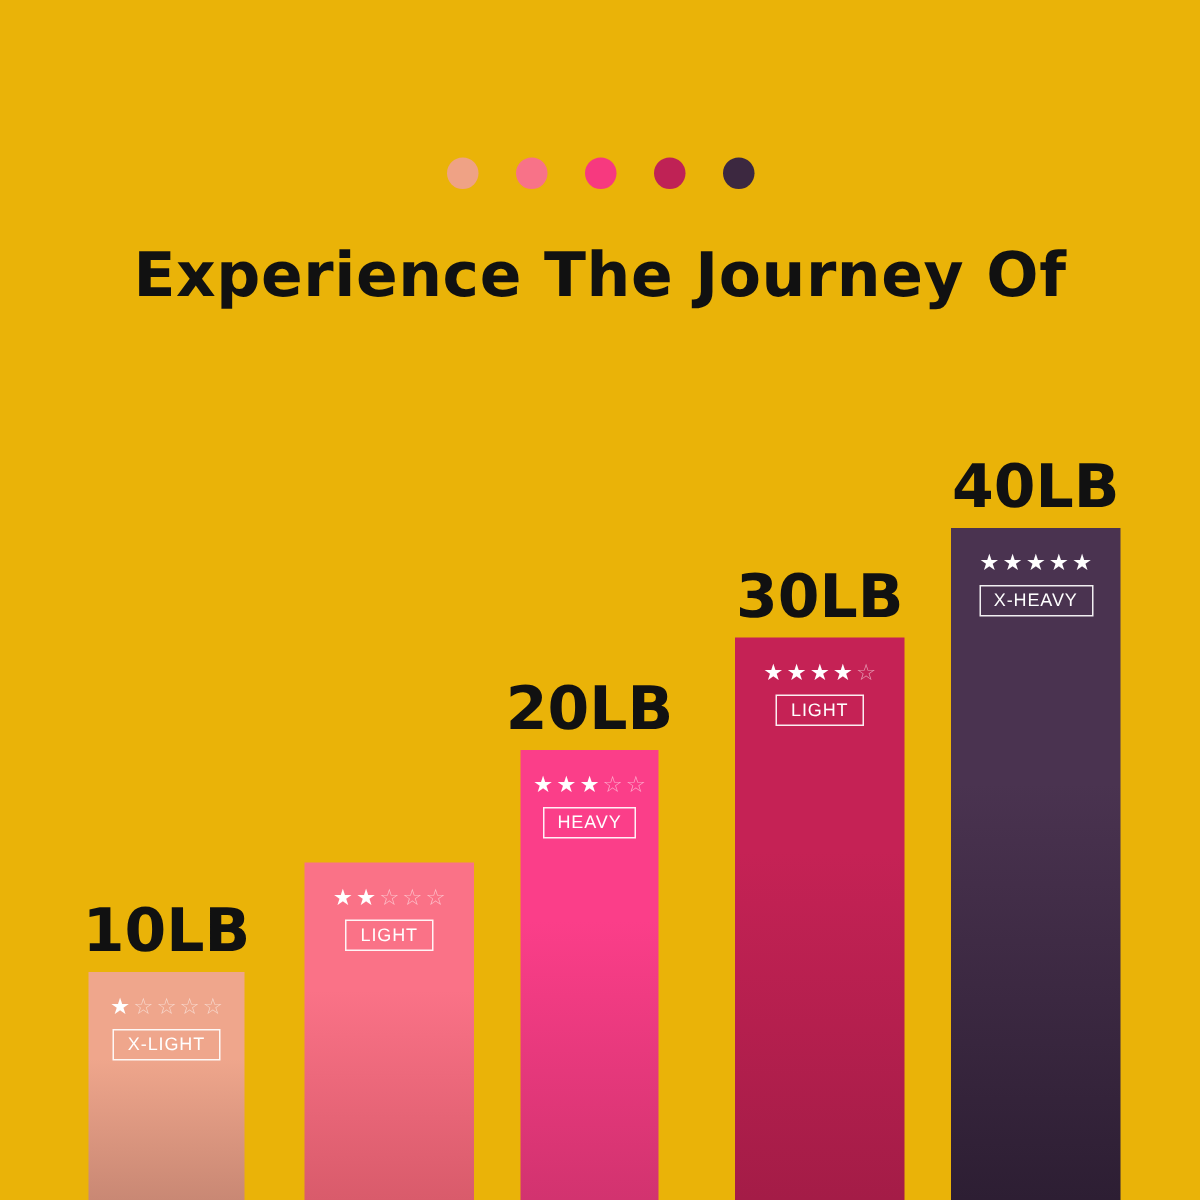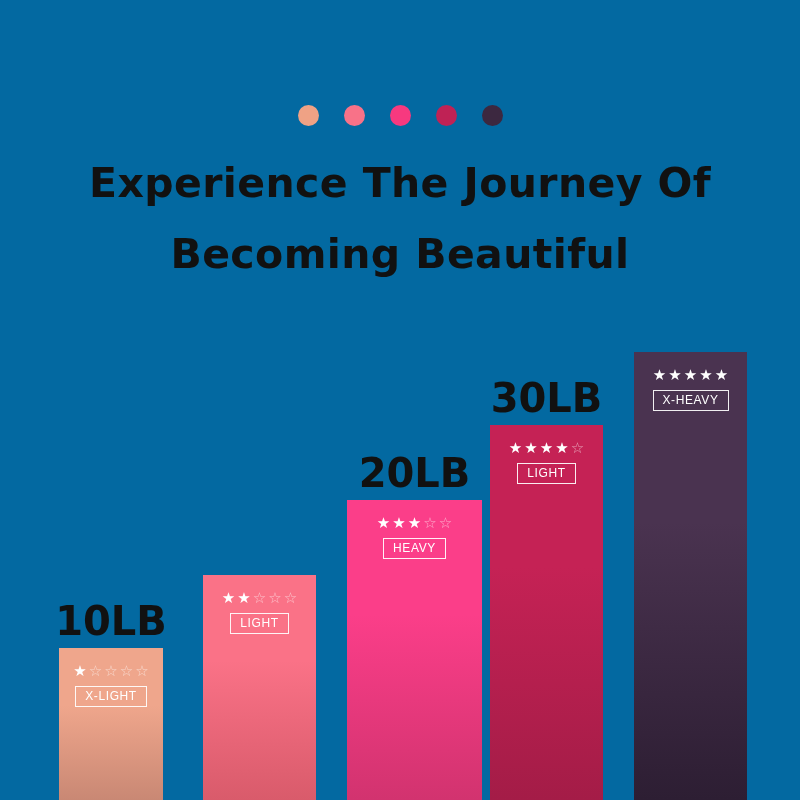--- a/index.html
+++ b/index.html
@@ -8,21 +8,21 @@
   html, body {
     width:800px; height:800px;
     background:#ffffff;
     font-family:"Liberation Sans", sans-serif;
     overflow:hidden;
   }
 
   #stage {
     position:relative;
     width:800px; height:800px;
-    background:#0369a1;
+    background:#eab308;
   }
 
   
   .dot-row {
     position:absolute;
     top:105px; left:0; right:0;
     display:flex;
     justify-content:center;
     align-items:center;
     gap:25px;
@@ -124,21 +124,20 @@
   <div class="dot-row">
       <span class="dot" style="background: rgb(239, 162, 133);"></span>
       <span class="dot" style="background: rgb(248, 114, 136);"></span>
       <span class="dot" style="background: rgb(247, 57, 127);"></span>
       <span class="dot" style="background: rgb(191, 34, 85);"></span>
       <span class="dot" style="background: rgb(60, 40, 64);"></span>
     </div>
 
   <div class="heading">
     <span class="line">Experience The Journey Of</span>
-    <span class="line">Becoming Beautiful</span>
   </div>
 
   <div class="chart">
       <div class="bar-group" style="left: 59px; width: 104px; height: 152px; padding-left: 27px;">
         <div class="weight">10LB</div>
         <div class="bar" style="height: 152px; background: linear-gradient(rgb(239, 166, 140) 0%, rgb(239, 166, 140) 38%, rgb(201, 136, 116) 100%);">
           <div class="badge">
             <div class="stars">
               <span class="star">★</span>
               <span class="star dim">☆</span>
@@ -157,21 +156,21 @@
               <span class="star">★</span>
               <span class="star">★</span>
               <span class="star dim">☆</span>
               <span class="star dim">☆</span>
               <span class="star dim">☆</span>
             </div>
             <div class="level-box">LIGHT</div>
           </div>
         </div>
       </div>
-      <div class="bar-group" style="left: 347px; width: 135px; height: 300px;">
+      <div class="bar-group" style="left: 347px; width: 92px; height: 300px;">
         <div class="weight">20LB</div>
         <div class="bar" style="height: 300px; background: linear-gradient(rgb(251, 62, 137) 0%, rgb(251, 62, 137) 38%, rgb(210, 51, 111) 100%);">
           <div class="badge">
             <div class="stars">
               <span class="star">★</span>
               <span class="star">★</span>
               <span class="star">★</span>
               <span class="star dim">☆</span>
               <span class="star dim">☆</span>
             </div>
@@ -188,20 +187,21 @@
               <span class="star">★</span>
               <span class="star">★</span>
               <span class="star">★</span>
               <span class="star dim">☆</span>
             </div>
             <div class="level-box">LIGHT</div>
           </div>
         </div>
       </div>
       <div class="bar-group" style="left: 634px; width: 113px; height: 448px;">
+        <div class="weight">40LB</div>
         <div class="bar" style="height: 448px; background: linear-gradient(rgb(74, 51, 80) 0%, rgb(74, 51, 80) 38%, rgb(45, 30, 51) 100%);">
           <div class="badge">
             <div class="stars">
               <span class="star">★</span>
               <span class="star">★</span>
               <span class="star">★</span>
               <span class="star">★</span>
               <span class="star">★</span>
             </div>
             <div class="level-box">X-HEAVY</div>

